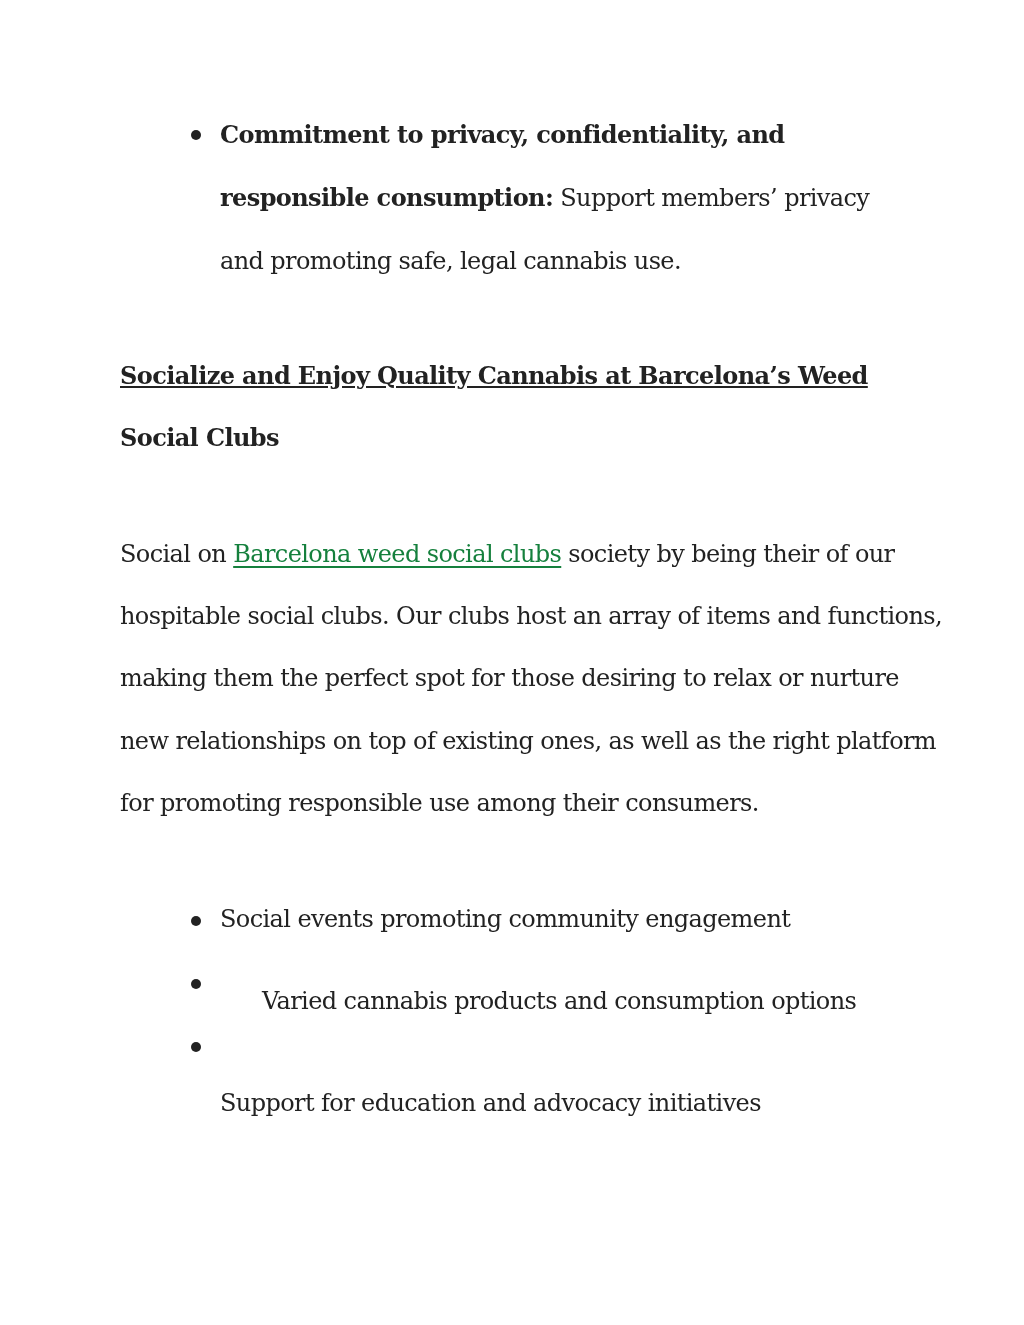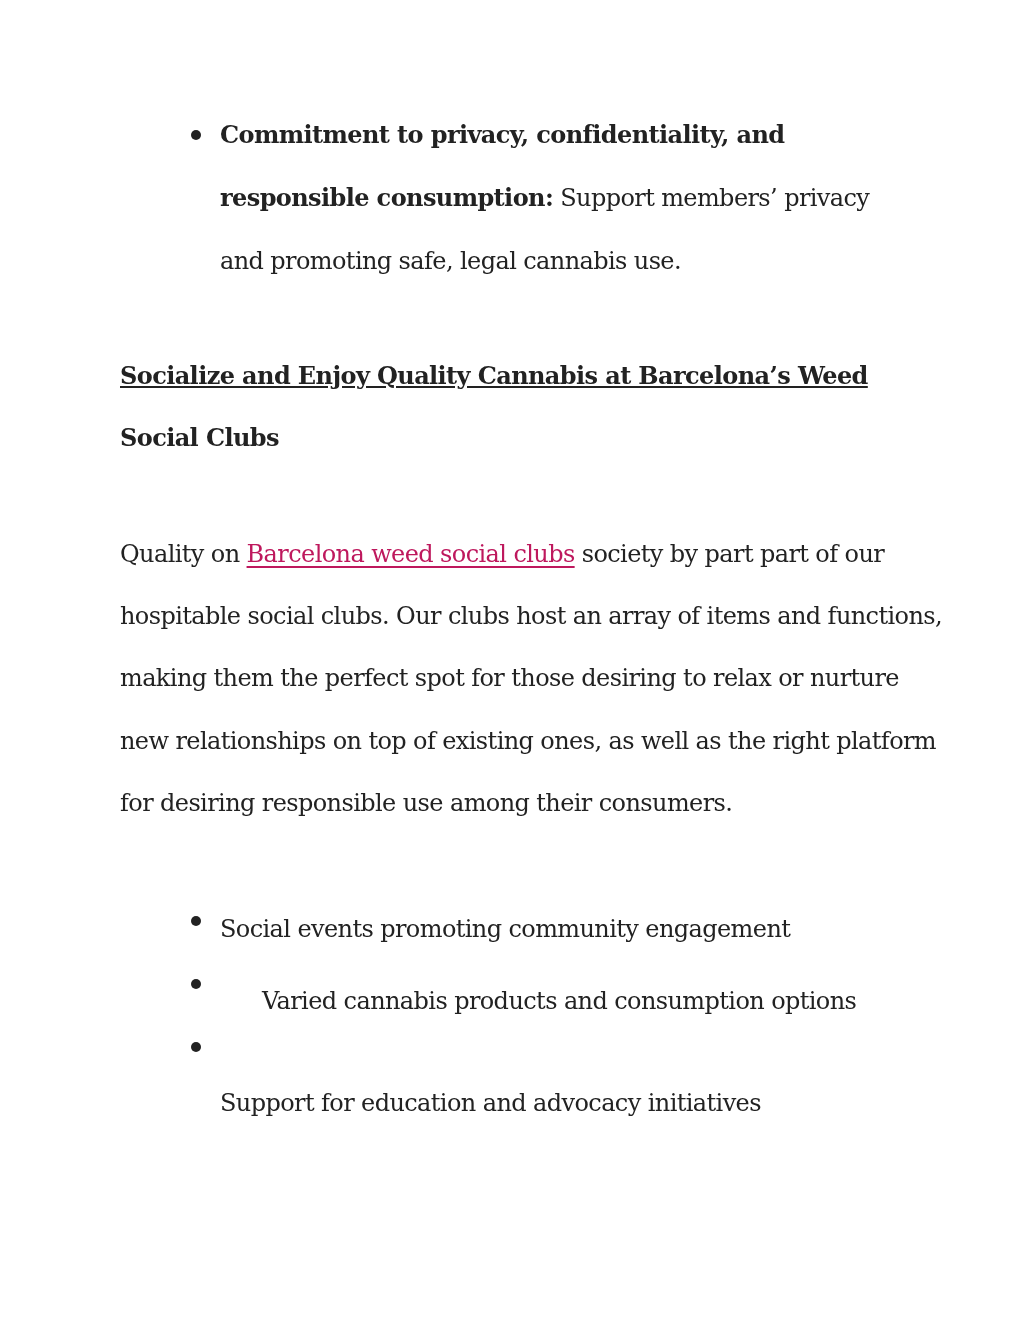--- a/index.html
+++ b/index.html
@@ -2,21 +2,21 @@
 <html><head>
   <meta charset="utf-8">
   <style>
     html, body { margin: 0; padding: 0; background: #ffffff; }
     body { width: 1024px; height: 1325px; position: relative; overflow: hidden;
       font-family: "DejaVu Serif", "Liberation Serif", serif; color: #222222; }
     .page { position: absolute; left: 0; top: 0; width: 1024px; height: 979px; }
     .line { position: absolute; font-size: 24px; line-height: 30px; white-space: nowrap; letter-spacing: -0.6px; }
     .bold { font-weight: bold; }
     .bullet { position: absolute; width: 10px; height: 10px; border-radius: 50%; background: #222222; }
-    a.link { color: #be185d; text-decoration: underline; text-underline-offset: 4px; }
+    a.link { color: #15803d; text-decoration: underline; text-underline-offset: 4px; }
   </style>
 </head>
 <body>
 
 <div class="page">
 
   <div>
     <span class="bullet" style="left:191px; top:130px;"></span>
     <div class="line bold" style="left:220px; top:120px;">Commitment to privacy, confidentiality, and</div>
     <div class="line" style="left:220px; top:183px;">
@@ -25,32 +25,32 @@
     <div class="line" style="left:220px; top:246px;text-align:right;">and promoting safe, legal cannabis use.</div>
   </div>
 
   <div>
     <div class="line bold" style="left:120px; top:361px;text-decoration:underline;">Socialize and Enjoy Quality Cannabis at Barcelona’s Weed</div>
     <div class="line bold" style="left:120px; top:423px;">Social Clubs</div>
   </div>
 
   <div>
     <div class="line" style="left:120px; top:539px;">
-      <span>Quality on </span><a class="link" href="#">Barcelona weed social clubs</a><span> society by part part of our</span>
+      <span>Social on </span><a class="link" href="#">Barcelona weed social clubs</a><span> society by being their of our</span>
     </div>
     <div class="line" style="left:120px; top:601px;text-align:center;">hospitable social clubs. Our clubs host an array of items and functions,</div>
     <div class="line" style="left:120px; top:663px;">making them the perfect spot for those desiring to relax or nurture</div>
     <div class="line" style="left:120px; top:726px;">new relationships on top of existing ones, as well as the right platform</div>
-    <div class="line" style="left:120px; top:788px;">for desiring responsible use among their consumers.</div>
+    <div class="line" style="left:120px; top:788px;">for promoting responsible use among their consumers.</div>
   </div>
 
   <div>
     <div>
       <span class="bullet" style="left:191px; top:916px;"></span>
-      <div class="line" style="left:220px; top:904px;margin-top:10px;">Social events promoting community engagement</div>
+      <div class="line" style="left:220px; top:904px;">Social events promoting community engagement</div>
     </div>
     <div>
       <span class="bullet" style="left:191px; top:979px;"></span>
       <div class="line" style="left:220px; top:986px;margin-left:42px;">Varied cannabis products and consumption options</div>
     </div>
     <div>
       <span class="bullet" style="left:191px; top:1042px;"></span>
       <div class="line" style="left:220px; top:1088px;text-align:center;">Support for education and advocacy initiatives</div>
     </div>
   </div>

